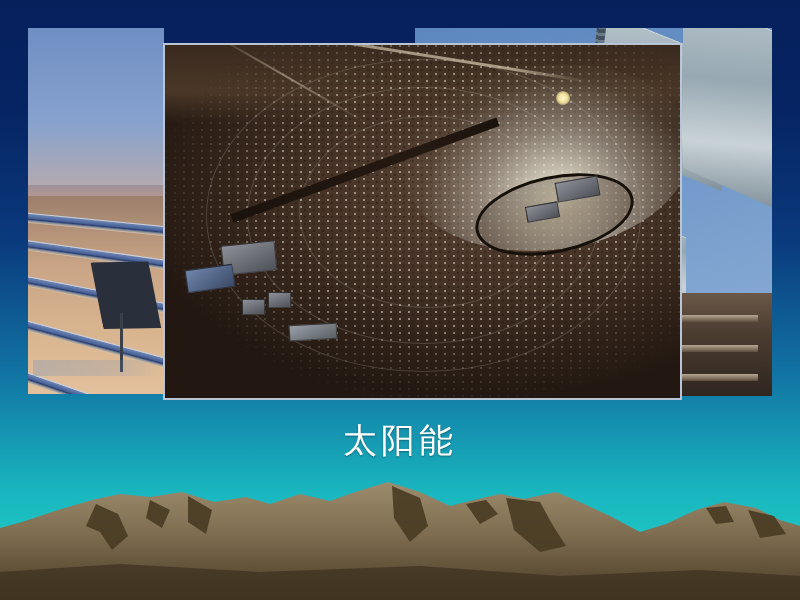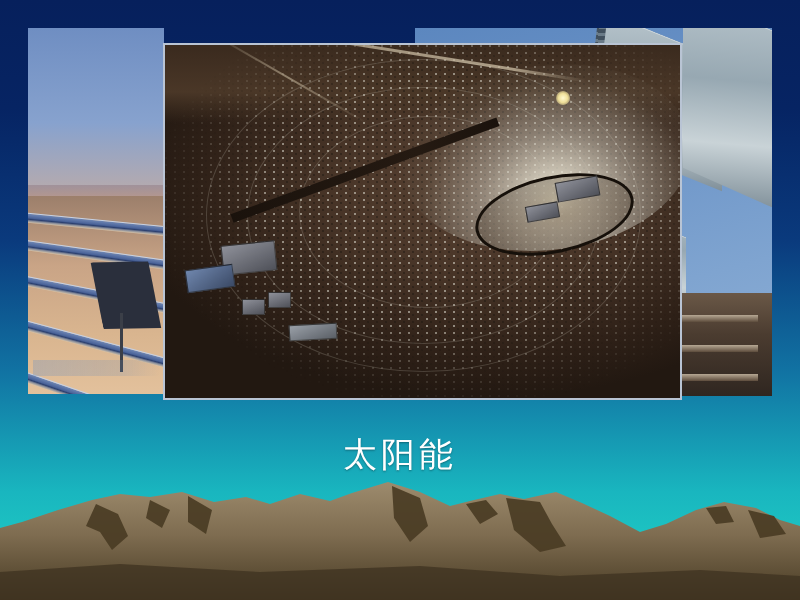--- a/index.html
+++ b/index.html
@@ -107,21 +107,21 @@
   .bldg.b4{left:20%;top:70%;width:4%;height:4%;}
   .bldg.b5{left:24%;top:79%;width:9%;height:4%;
     background:linear-gradient(160deg,#9aa0a8,#5a5f66);transform:rotate(-3deg);}
   .bldg.b6{left:76%;top:38%;width:8%;height:5%;transform:rotate(-10deg);}
   .bldg.b7{left:70%;top:45%;width:6%;height:4%;transform:rotate(-10deg);}
   .receiver{position:absolute;left:76%;top:13%;width:14px;height:14px;border-radius:50%;
     background:radial-gradient(circle,#fff9d0 0%,#f0e09a 45%,rgba(200,180,120,0) 100%);}
 
   
   #title{
-    position:absolute;left:0;top:434px;width:800px;text-align:center;
+    position:absolute;left:0;top:420px;width:800px;text-align:center;
     color:#ffffff;font-size:34px;line-height:1.2;letter-spacing:4px;
     text-shadow:0 1px 2px rgba(0,0,0,.35);
   }
 </style>
 </head>
 <body>
 
 <div id="slide">
 
   <div class="bg-layer">

